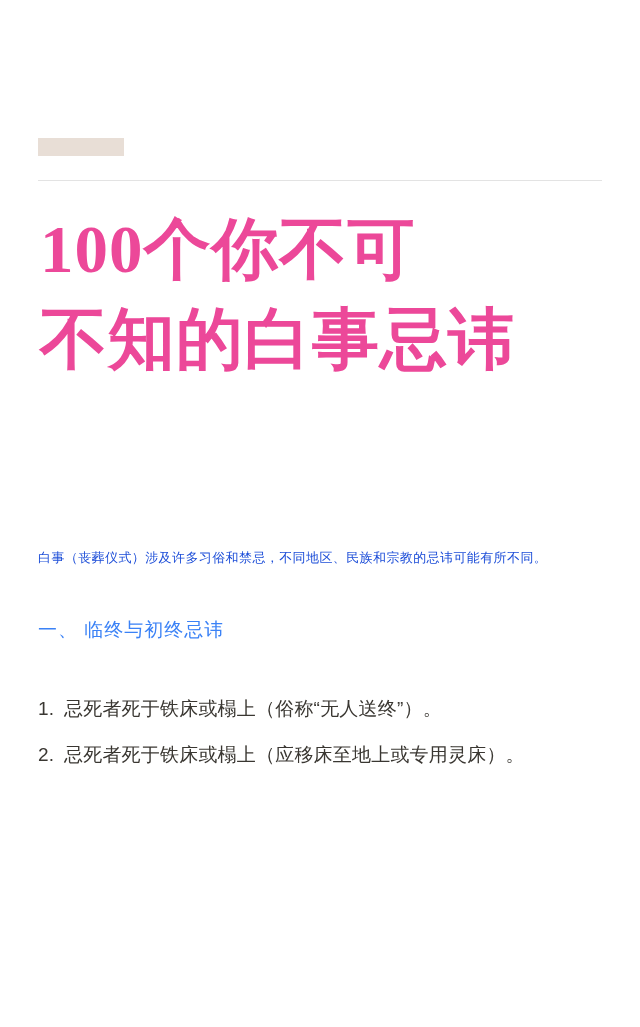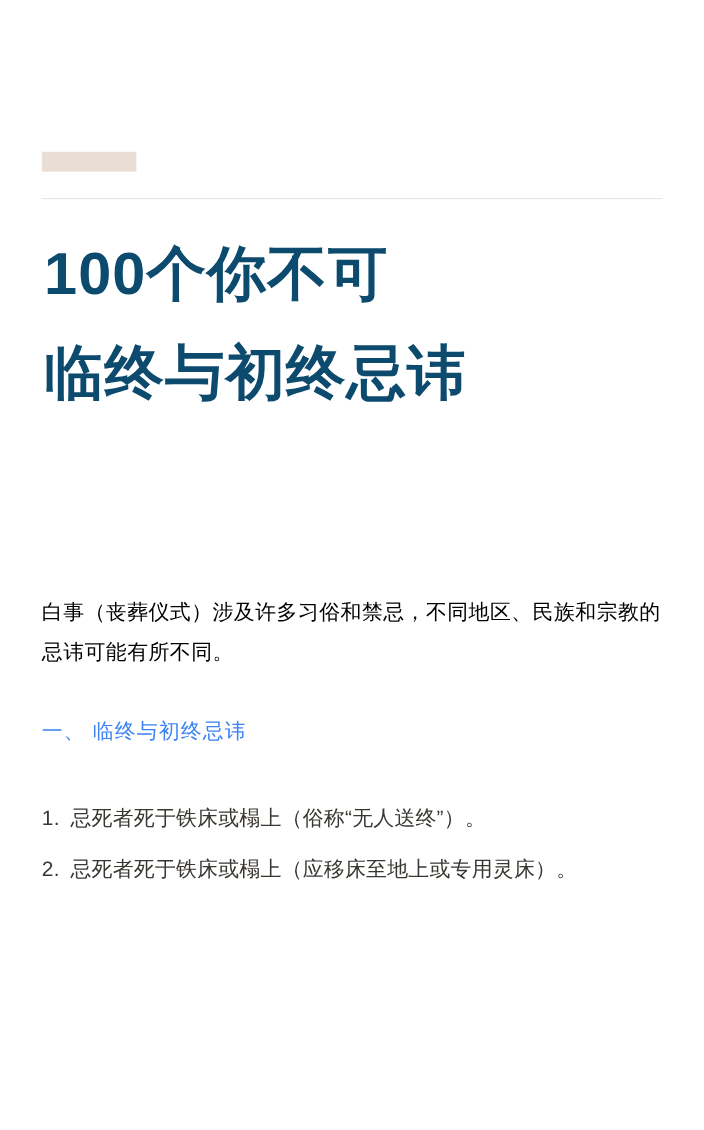--- a/index.html
+++ b/index.html
@@ -46,26 +46,26 @@
 
   
   .title-block {
     position: absolute;
     top: 206px;
     left: 38px;
     width: 568px;
   }
   .title-line {
     display: block;
-    font-family: Liberation Sans, sans-serif;
+    font-family: Liberation Serif, serif;
     font-weight: bold;
-    font-size: 54px;
+    font-size: 67px;
     line-height: 86px;
     letter-spacing: 1px;
-    color: #0c4a6e;
+    color: #ec4899;
     white-space: nowrap;
     margin: 0 0 4px 0;
     position: relative;
   }
   .title-line .hl {
     position: relative;
     display: inline-block;
     padding: 0 2px;
   }
   
@@ -85,23 +85,23 @@
   }
 
   
   .body-wrap {
     position: absolute;
     top: 540px;
     left: 38px;
     width: 568px;
   }
   .intro {
-    font-size: 19px;
+    font-size: 13px;
     line-height: 36px;
-    color: #000000;
+    color: #1d4ed8;
     margin: 0 0 38px 0;
     letter-spacing: 0.4px;
   }
   .section-head {
     font-size: 19px;
     line-height: 32px;
     color: #3b82f6;
     margin: 0 0 44px 0;
     letter-spacing: 1px;
   }
@@ -134,21 +134,21 @@
 <div class="page">
 
   <div class="tag-bar"></div>
   <div class="divider"></div>
 
   <div class="title-block">
     <span class="title-line">
       <span class="hl"><span class="txt">100个你不可</span></span>
     </span>
     <span class="title-line">
-      <span class="hl"><span class="txt">临终与初终忌讳</span></span>
+      <span class="hl"><span class="txt">不知的白事忌讳</span></span>
     </span>
   </div>
 
   <div class="body-wrap">
     <p class="intro">白事（丧葬仪式）涉及许多习俗和禁忌，不同地区、民族和宗教的忌讳可能有所不同。</p>
 
     <p class="section-head">一、 临终与初终忌讳</p>
 
     <ul class="list">
       <li class="list-item">

